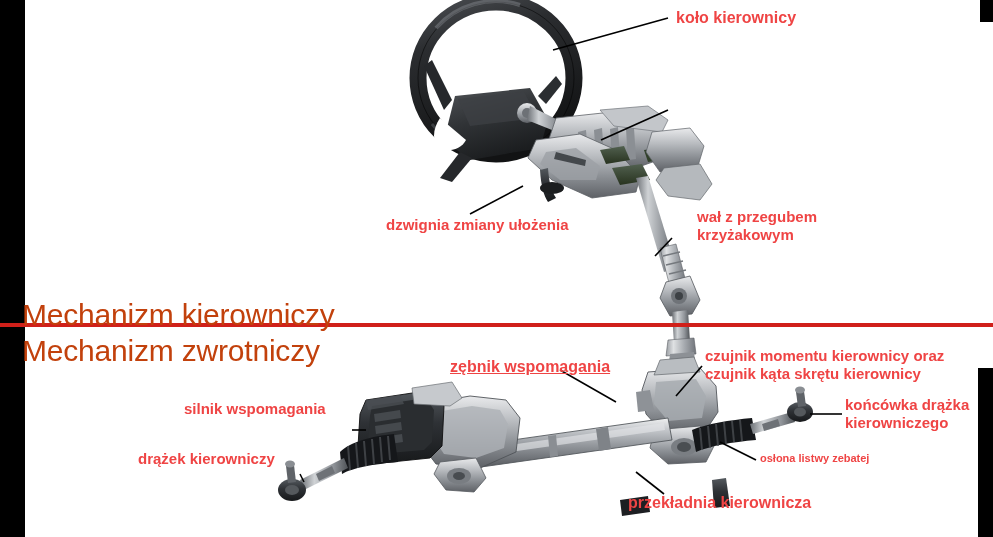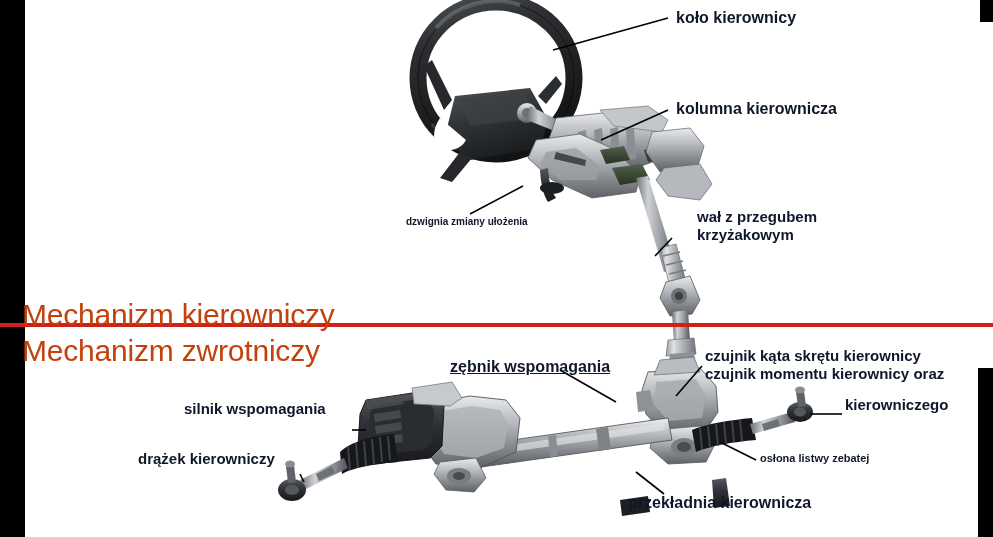--- a/index.html
+++ b/index.html
@@ -45,30 +45,30 @@
     font-weight: 400;
     line-height: 36px;
     letter-spacing: -0.2px;
     white-space: nowrap;
   }
   #headline .ln { display: block; }
 
   
   .label {
     position: absolute;
-    color: #0f172a;
+    color: #ef4444;
     font-weight: bold;
     white-space: nowrap;
     line-height: 1.22;
   }
   .label .ln { display: block; }
 
   .lbl-wheel      { left: 676px; top: 8px;   font-size: 16px; }
   .lbl-column     { left: 676px; top: 99px;  font-size: 16px; }
-  .lbl-tilt       { left: 386px; top: 216px; font-size: 10px; margin-left: 20px; }
+  .lbl-tilt       { left: 386px; top: 216px; font-size: 15px; }
   .lbl-ujoint     { left: 674px; top: 208px; font-size: 15px; margin-left: 23px; }
   .lbl-pinion     { left: 450px; top: 357px; font-size: 16px; text-decoration: underline; }
   .lbl-sensors    { left: 705px; top: 347px; font-size: 15px; }
   .lbl-motor      { left: 184px; top: 400px; font-size: 15px; text-align: right; }
   .lbl-rodend     { left: 845px; top: 396px; font-size: 15px; }
   .lbl-tierod     { left: 138px; top: 450px; font-size: 15px; }
   .lbl-bellows    { left: 760px; top: 452px; font-size: 11px; }
   .lbl-gear       { left: 628px; top: 493px; font-size: 16px; }
 
   
@@ -299,47 +299,45 @@
 
   <div id="headline">
     <span class="ln">Mechanizm kierowniczy</span>
     <span class="ln">Mechanizm zwrotniczy</span>
   </div>
 
   <div class="label lbl-wheel">
     <span class="ln">koło kierownicy</span>
   </div>
 
-  <div class="label lbl-column">
-    <span class="ln">kolumna kierownicza</span>
-  </div>
 
   <div class="label lbl-tilt">
     <span class="ln">dzwignia zmiany ułożenia</span>
   </div>
 
   <div class="label lbl-ujoint">
     <span class="ln">wał z przegubem</span>
     <span class="ln">krzyżakowym</span>
   </div>
 
   <div class="label lbl-pinion">
     <span class="ln">zębnik wspomagania</span>
   </div>
 
   <div class="label lbl-sensors">
+    <span class="ln">czujnik momentu kierownicy oraz</span>
     <span class="ln">czujnik kąta skrętu kierownicy</span>
-    <span class="ln">czujnik momentu kierownicy oraz</span>
   </div>
 
   <div class="label lbl-motor">
     <span class="ln">silnik wspomagania</span>
   </div>
 
   <div class="label lbl-rodend">
+    <span class="ln">końcówka drążka</span>
     <span class="ln">kierowniczego</span>
   </div>
 
   <div class="label lbl-tierod">
     <span class="ln">drążek kierowniczy</span>
   </div>
 
   <div class="label lbl-bellows">
     <span class="ln">osłona listwy zebatej</span>
   </div>

